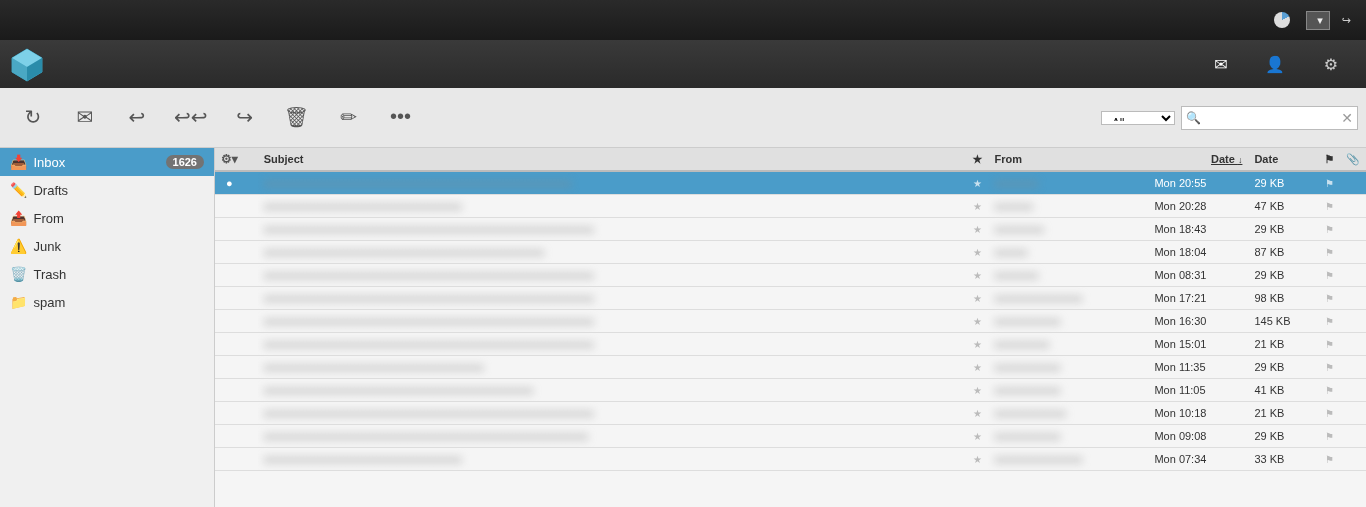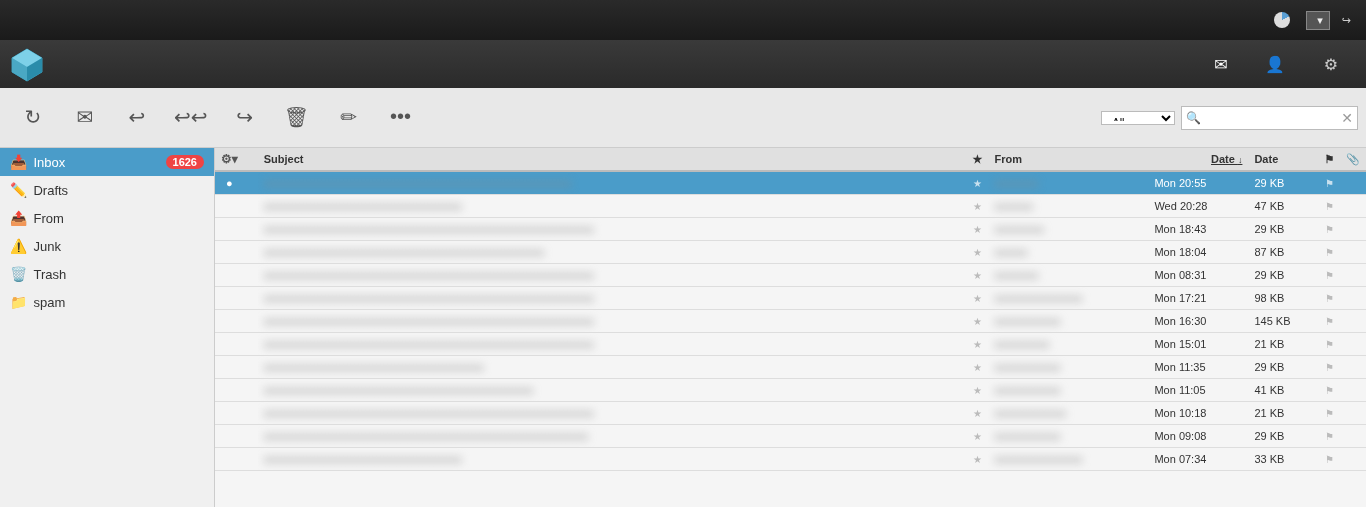--- a/index.html
+++ b/index.html
@@ -168,21 +168,21 @@
     .folder-item .folder-icon { font-size: 14px; color: #666; }
     .folder-item .badge {
       margin-left: auto;
       background: #5a9fd4;
       color: white;
       border-radius: 10px;
       padding: 1px 7px;
       font-size: 11px;
       font-weight: bold;
     }
-    .folder-item.active .badge { background: #ef4444; }
+    .folder-item.active .badge { background: #737373; }
 
     
     #email-list {
       flex: 1;
       background: #f5f5f5;
       overflow: hidden;
     }
     .email-table {
       width: 100%;
       border-collapse: collapse;
@@ -413,21 +413,21 @@
       <td class="size-col">29 KB</td>
       <td class="flag-col"><span class="flag-icon">⚑</span></td>
       <td class="attach-col"></td>
     </tr>
             <tr>
       <td class="dot-col"></td>
       <td class="dot-col"></td>
       <td class="subject-col"><span class="blurred">xxxxxxxxxxxxxxxxxxxxxxxxxxxxxxxxxxxx</span></td>
       <td class="flag-col"><span class="flag-icon">★</span></td>
       <td class="from-col"><span class="blurred">xxxxxxx</span></td>
-      <td class="date-col">Wed 20:28</td>
+      <td class="date-col">Mon 20:28</td>
       <td class="size-col">47 KB</td>
       <td class="flag-col"><span class="flag-icon">⚑</span></td>
       <td class="attach-col"></td>
     </tr>
             <tr>
       <td class="dot-col"></td>
       <td class="dot-col"></td>
       <td class="subject-col"><span class="blurred">xxxxxxxxxxxxxxxxxxxxxxxxxxxxxxxxxxxxxxxxxxxxxxxxxxxxxxxxxxxx</span></td>
       <td class="flag-col"><span class="flag-icon">★</span></td>
       <td class="from-col"><span class="blurred">xxxxxxxxx</span></td>

